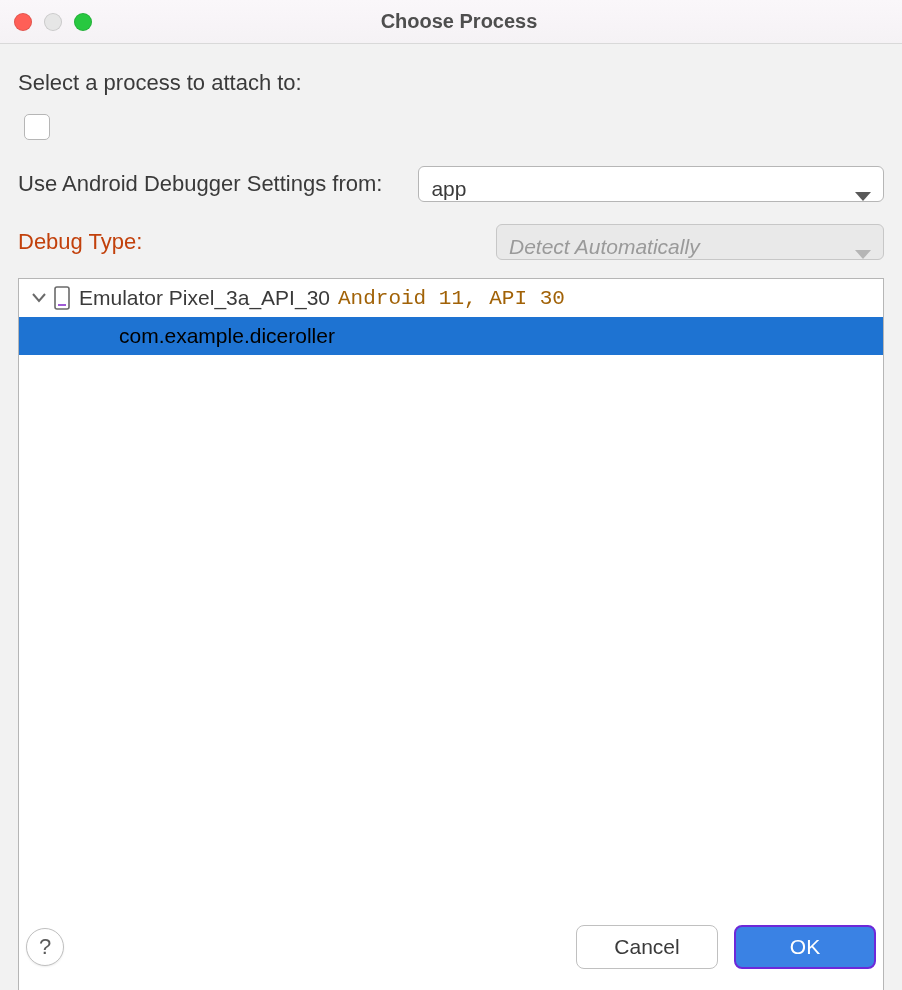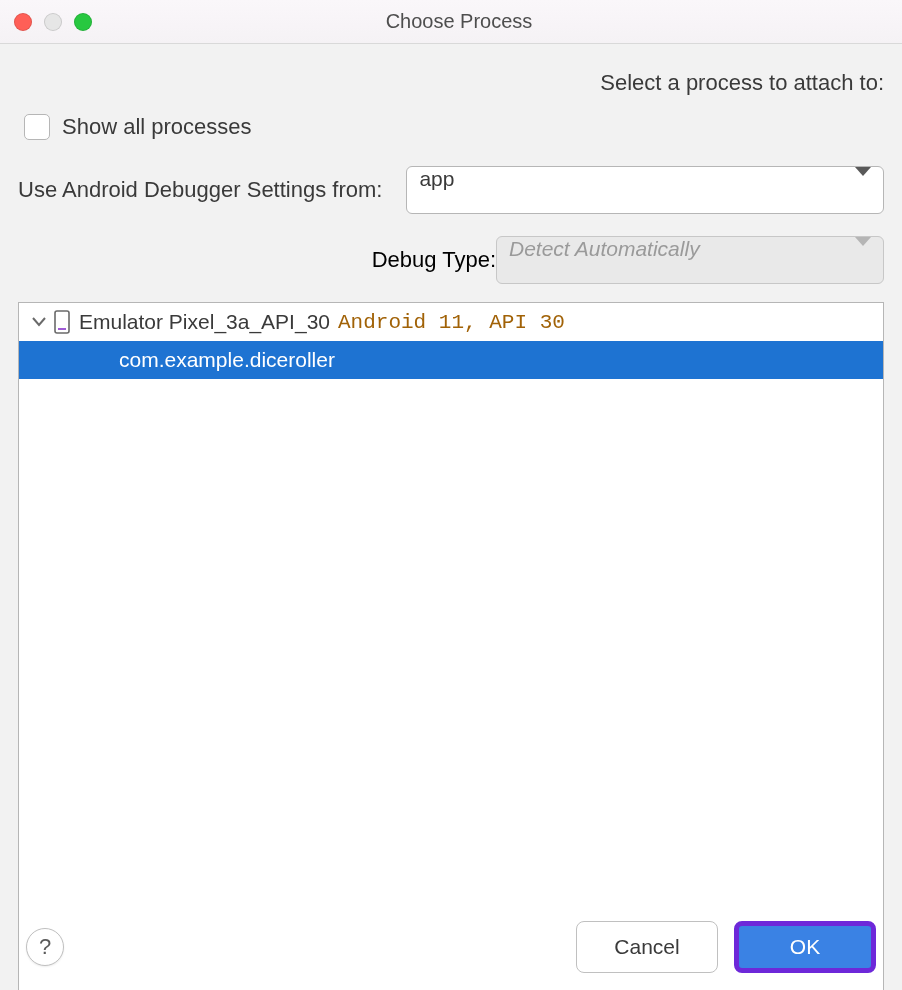--- a/index.html
+++ b/index.html
@@ -27,53 +27,53 @@
     }
     .tl {
       width: 18px; height: 18px; border-radius: 50%;
       box-shadow: inset 0 0 0 1px rgba(0,0,0,0.12);
     }
     .tl.close { background: #ff5f57; }
     .tl.min   { background: #e6e6e6; }
     .tl.max   { background: #28c840; }
     .title {
       position: absolute; left: 16px; right: 0; text-align: center;
-      font-weight: 400; color: #4e4e4e; font-size: 20px;
+      font-weight: 700; color: #4e4e4e; font-size: 20px;
       pointer-events: none;
     }
     .content {
       padding: 26px 18px 0 18px;
     }
-    .label { color: #3a3a3a; font-size: 22px; text-align: right; }
+    .label { color: #3a3a3a; font-size: 22px; }
     .heading { margin-bottom: 18px; }
     .row { display: flex; align-items: center; }
     .checkbox-row { margin-bottom: 26px; margin-left: 6px; }
     .cb {
       width: 26px; height: 26px; border: 1px solid #b6b6b6; border-radius: 5px;
       background: #fff; margin-right: 12px;
     }
-    .settings-row { margin-bottom: 22px; }
+    .settings-row { margin-bottom: 22px; gap: 12px; }
     .settings-row .label { margin-right: 24px; }
     .select {
       flex: 1;
-      height: 48px;
+      height: 36px;
       background: #fff;
       border: 1px solid #b6b6b6;
       border-radius: 6px;
-      display: flex; align-items: flex-start; justify-content: space-between;
+      display: flex; align-items: flex-end; justify-content: space-between;
       padding: 0 12px;
       font-size: 21px; color: #3a3a3a;
     }
     .select.disabled {
       background: #e9e9e9;
       border-color: #c7c7c7;
       color: #9a9a9a;
       font-style: italic;
     }
-    .label.disabled { color: #000000; }
+    .label.disabled { color: #c2410c; }
     .chevron {
       width: 0; height: 0;
       border-left: 8px solid transparent;
       border-right: 8px solid transparent;
       border-top: 9px solid #595959;
     }
     .select.disabled .chevron { border-top-color: #b5b5b5; }
     .debugtype-row { margin-bottom: 18px; }
     .debugtype-row .label { flex: 1; }
     .debugtype-row .select { flex: 0 0 388px; }
@@ -95,67 +95,66 @@
       color: #fff;
     }
     .twisty {
       width: 28px; display: flex; justify-content: center; align-items: center;
     }
     .twisty svg { display: block; }
     .device-icon { margin-right: 6px; display: flex; }
     .device-name { color: #3a3a3a; margin-right: 8px; }
     .device-sub { color: #a16207; font-family: Liberation Mono, monospace; }
     .child-indent { width: 94px; }
-    .process-name { color: #ffffff; }
+    .process-name { color: #000000; }
 
     .footer {
       position: absolute; bottom: 0; left: 0; right: 0;
       height: 86px;
       display: flex; align-items: center;
       padding: 0 26px;
     }
     .help {
       width: 38px; height: 38px; border-radius: 50%;
       border: 1px solid #c0c0c0; background: #fff;
       display: flex; align-items: center; justify-content: center;
       color: #5a5a5a; font-size: 22px;
       box-shadow: 0 1px 2px rgba(0,0,0,0.08);
     }
     .spacer { flex: 1; }
     .btn {
-      height: 52px; min-width: 142px;
+      height: 44px; min-width: 142px;
       border-radius: 8px; font-size: 21px;
       display: flex; align-items: center; justify-content: center;
       margin-left: 16px;
     }
     .btn.secondary {
       background: #fff; border: 1px solid #c0c0c0; color: #3a3a3a;
     }
     .btn.primary {
-      background: #3a82e4; border: 5px solid #6d28d9; color: #fff;
+      background: #3a82e4; border: 2px solid #6d28d9; color: #fff;
     }
   </style>
 </head>
 <body>
 
 <div class="titlebar">
   <div class="traffic-lights">
     <div class="tl close"></div>
     <div class="tl min"></div>
     <div class="tl max"></div>
   </div>
   <div class="title">Choose Process</div>
 </div>
 
 <div class="content">
   <div class="label heading">Select a process to attach to:</div>
 
   <div class="row checkbox-row">
     <div class="cb"></div>
-    <div class="label">Show all processes</div>
   </div>
 
   <div class="row settings-row">
     <div class="label">Use Android Debugger Settings from:</div>
     <div class="select">
       <span>app</span>
       <span class="chevron"></span>
     </div>
   </div>
 

